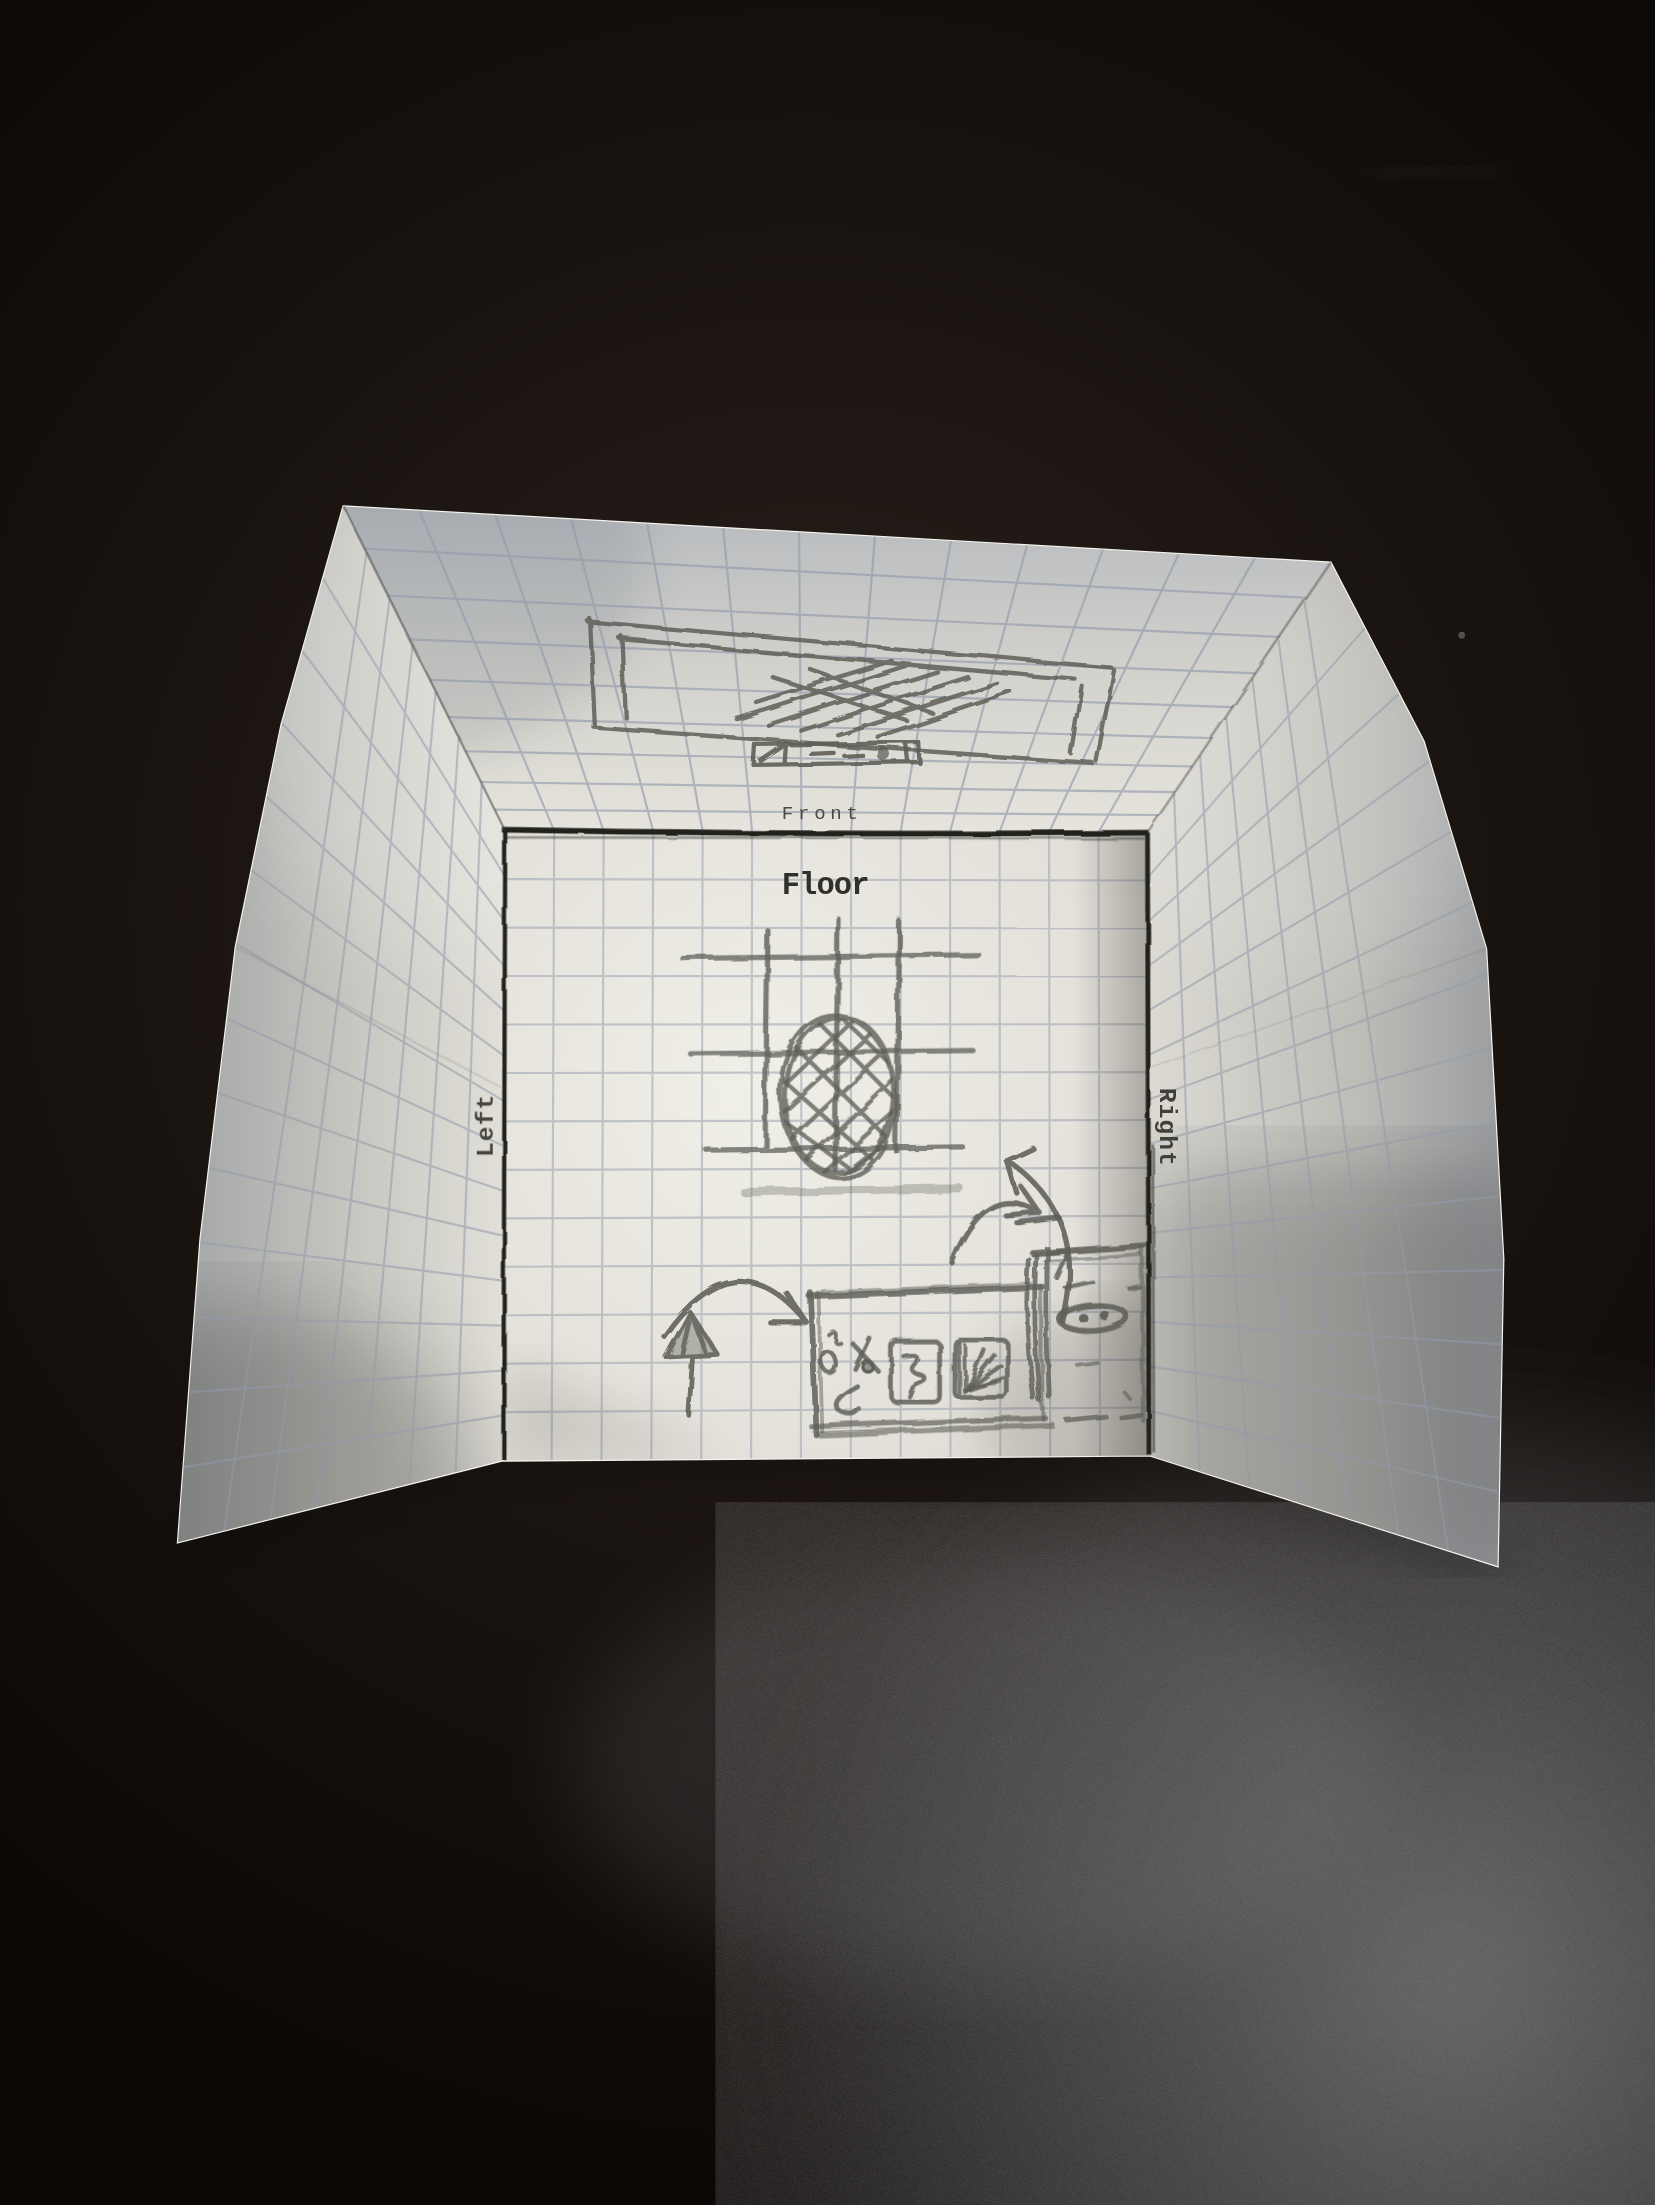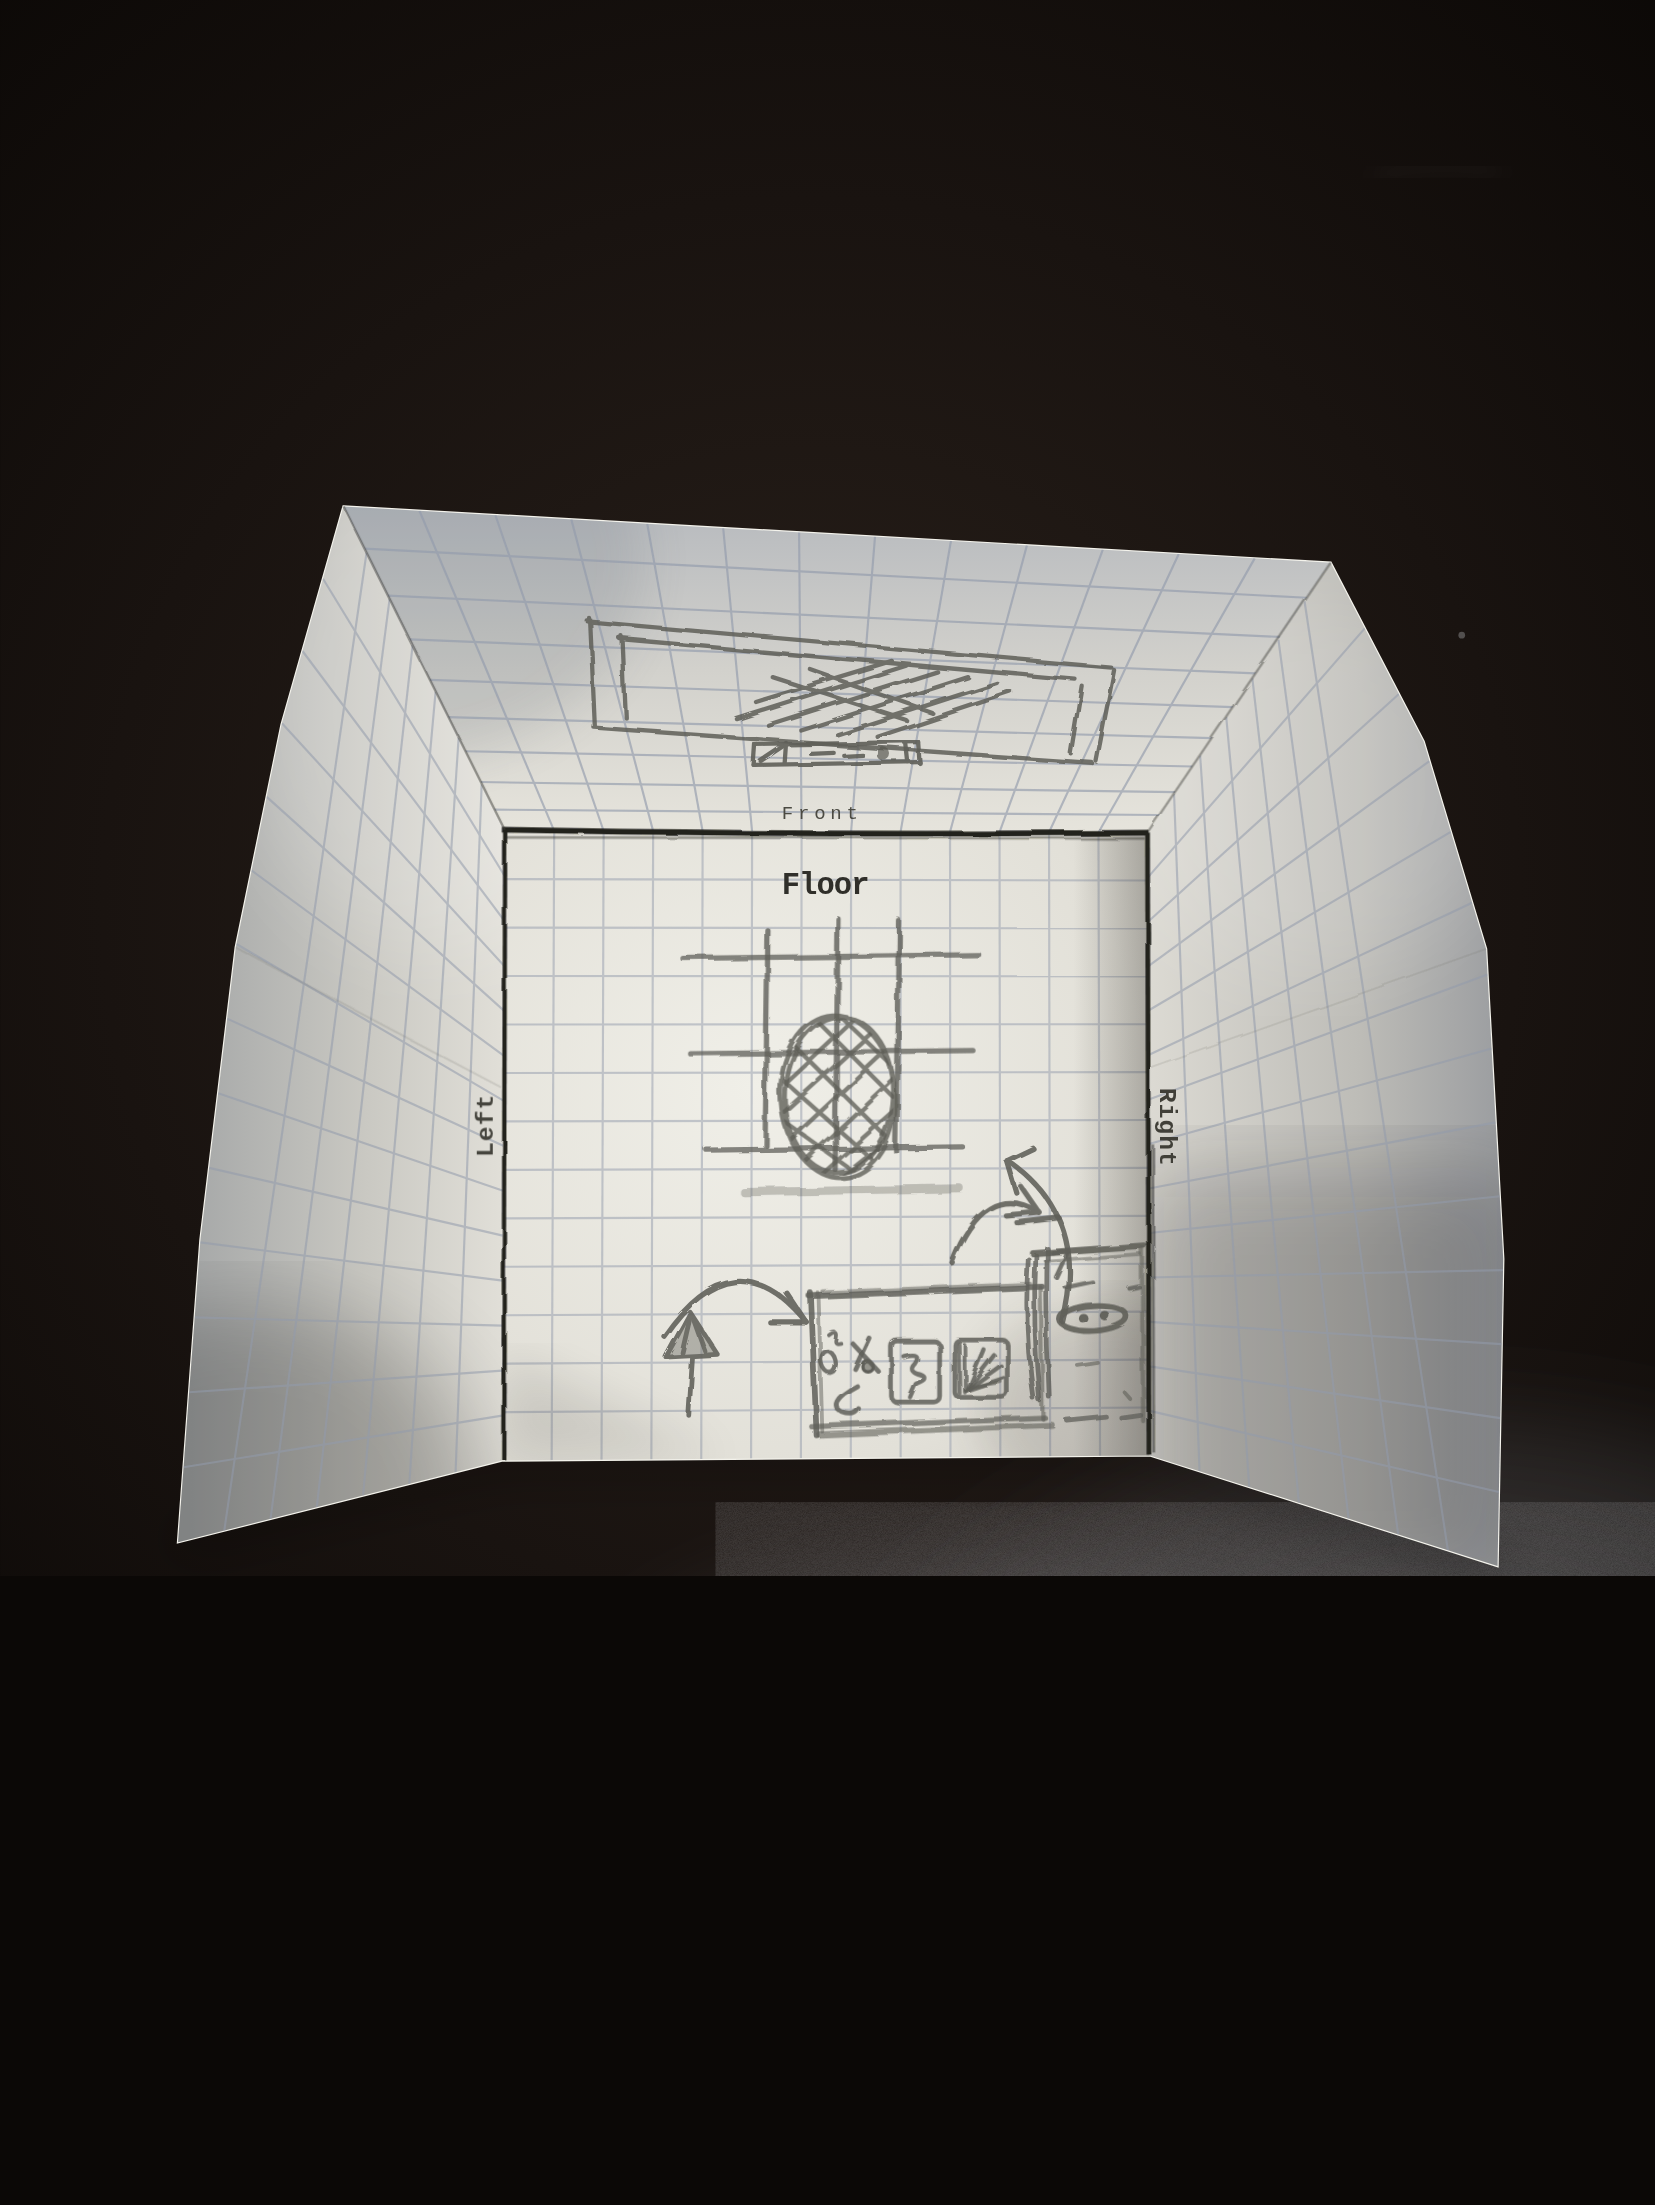--- a/index.html
+++ b/index.html
@@ -1,21 +1,21 @@
 <!DOCTYPE html>
 <html style="--paper_bright: #eceae3; --paper_shaded: #a3a5a6; --grid_line: #939bac; --pencil: #5f5f59; --fold_ink: #24241f; --label_ink: #3a3933; --table_dark: #140f0c; --table_sheen: #85888d;font-size:7.6px"><head>
 <meta charset="utf-8">
 <style>
   :root{
     --paper_bright:#eceae3; --paper_shaded:#a3a5a6; --grid_line:#939bac;
     --pencil:#5f5f59; --fold_ink:#24241f; --label_ink:#3a3933;
     --table_dark:#140f0c; --table_sheen:#85888d;
   }
   html,body{margin:0;padding:0;background:#0b0806;}
-  .stage{position:relative;width:1656px;height:1576px;overflow:hidden;}
+  .stage{position:relative;width:1656px;height:2205px;overflow:hidden;}
   svg{display:block;}
   .mono{font-family:"Liberation Mono","DejaVu Sans Mono",monospace;}
   .gridlines line{stroke:var(--grid_line);stroke-width:4.5;}
   .pencil{stroke:var(--pencil);stroke-linecap:round;stroke-linejoin:round;fill:none;}
 </style>
 </head>
 <body>
 
 <div class="stage">
 <svg viewBox="0 0 3472 4624" width="1656" height="2205">

